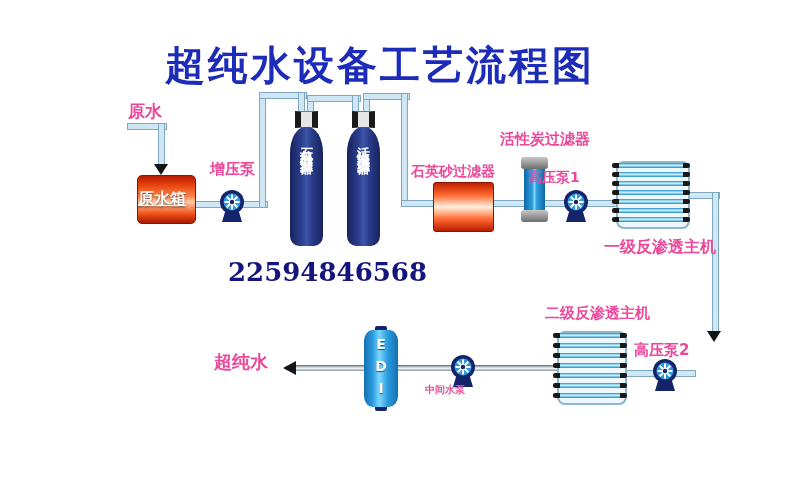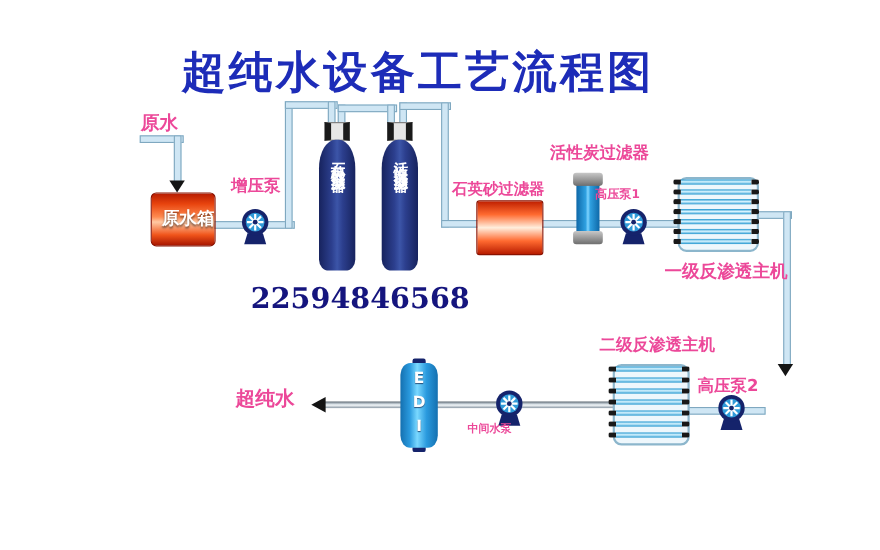--- a/index.html
+++ b/index.html
@@ -13,23 +13,23 @@
   .lbl{position:absolute;font-weight:bold;color:#ec4899;white-space:nowrap;}
   .pipe{position:absolute;height:5px;background:#cfe6f4;border:1px solid #7fa8c0;}
   .vpipe{position:absolute;width:5px;background:#cfe6f4;border:1px solid #7fa8c0;}
   .mpipe{position:absolute;height:6px;border:none;
          background:linear-gradient(180deg,#5a6670,#cfd9e0 40%,#f2f6f8 55%,#8a98a4);}
   .arr-down{position:absolute;width:0;height:0;border-left:7px solid transparent;
             border-right:7px solid transparent;border-top:11px solid #141414;}
   .arr-left{position:absolute;width:0;height:0;border-top:7px solid transparent;
             border-bottom:7px solid transparent;border-right:13px solid #141414;}
   .tank{position:absolute;border-radius:5px;border:1px solid #8a1200;color:#fff;
-        font-weight:bold;display:flex;align-items:center;justify-content:flex-end;
+        font-weight:bold;display:flex;align-items:center;justify-content:flex-start;
         text-shadow:0 1px 2px rgba(0,0,0,.55);
-        background:linear-gradient(180deg,#b81c00 0%,#e8440e 20%,#ff8a50 45%,#ffc9a4 55%,#f0541a 80%,#a81600 100%);}
+        background:linear-gradient(180deg,#b81c00 0%,#e8440e 20%,#ff8a50 45%,#ffc9a4 55%,#f0541a 80%,#a81600 100%);text-decoration:underline;}
   .box-stripe{position:absolute;border-radius:3px;border:1px solid #8a1200;
         background:linear-gradient(180deg,#c02000 0%,#ff6a30 25%,#ffeedd 50%,#ff6a30 75%,#b81c00 100%);}
   .cyl{position:absolute;border-radius:15px 15px 9px 9px / 26px 26px 10px 10px;
        background:linear-gradient(90deg,#17235e 0%,#2c3f8e 35%,#3c55a8 50%,#2c3f8e 65%,#17235e 100%);
        display:flex;align-items:flex-start;justify-content:center;}
   .vtext{writing-mode:vertical-rl;text-orientation:upright;color:#fff;font-weight:bold;
          font-size:13px;letter-spacing:3px;line-height:1;padding-top:10px;}
   .cap{position:absolute;width:11px;height:15px;background:#e6e6e6;
        border-left:6px solid #1a1a1a;border-right:6px solid #1a1a1a;
        border-top:1px solid #777;border-bottom:1px solid #777;}
@@ -174,21 +174,21 @@
           <line x1="18.3" y1="7.7" x2="7.7" y2="18.3"></line>
       </g>
       <circle cx="13" cy="13" r="2.2" fill="#15236b"></circle>
     </svg>
   </div>
 
   <div class="lbl" style="left:128px;top:100px;font-size:17px">原水</div>
   <div class="lbl" style="left:210px;top:160px;font-size:15px">增压泵</div>
   <div class="lbl" style="left:411px;top:163px;font-size:14px">石英砂过滤器</div>
   <div class="lbl" style="left:500px;top:130px;font-size:15px">活性炭过滤器</div>
-  <div class="lbl" style="left:541px;top:169px;font-size:11px">高压泵1</div>
+  <div class="lbl" style="left:528px;top:169px;font-size:14px">高压泵1</div>
   <div class="lbl" style="left:545px;top:304px;font-size:15px">二级反渗透主机</div>
   <div class="lbl" style="left:604px;top:237px;font-size:16px">一级反渗透主机</div>
   <div class="lbl" style="left:634px;top:341px;font-size:15px">高压泵2</div>
   <div class="lbl" style="left:425px;top:383px;font-size:10px">中间水泵</div>
   <div class="lbl" style="left:214px;top:350px;font-size:18px">超纯水</div>
 
   <div class="title">超纯水设备工艺流程图</div>
   <div class="quote">
     <span>22594846568</span>
   </div>

